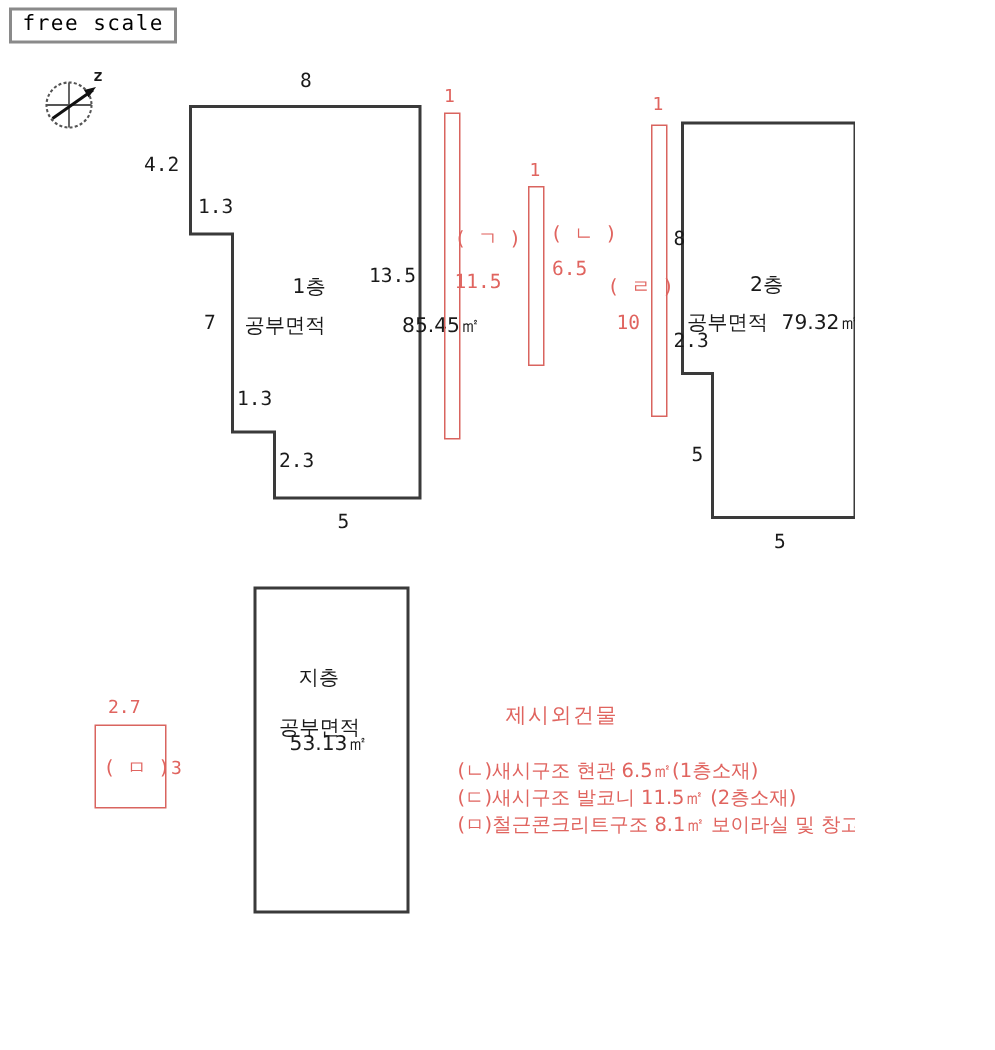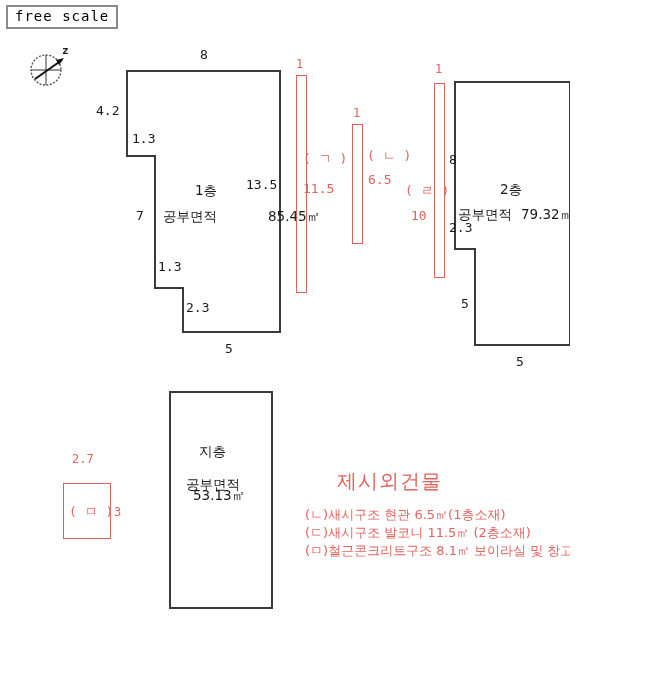--- a/index.html
+++ b/index.html
@@ -72,21 +72,21 @@
     font-family: "DejaVu Sans Mono", "Liberation Mono", monospace;
     white-space: nowrap;
   }
   .red-dim {
     font-size: 12px;
     color: #e0645f;
     font-family: "DejaVu Sans Mono", "Liberation Mono", monospace;
     white-space: nowrap;
   }
   .legend-title {
-    font-size: 20px;
+    font-size: 14px;
     color: #e0645f;
     font-family: Liberation Sans, sans-serif;
     white-space: nowrap;
     letter-spacing: 1px;
   }
   .legend-line {
     font-size: 13px;
     color: #e0645f;
     font-family: "DejaVu Sans", "Liberation Sans", sans-serif;
     white-space: nowrap;
@@ -158,21 +158,21 @@
   <div class="abs red-box" style="left:578px; top:82px; width:11px; height:225px;"></div>
   <div class="abs red-dim" style="left:578px; top:63px;">1</div>
   <div class="abs red-text" style="left:594px; top:177px;">( ㄷ )</div>
   <div class="abs red-text" style="left:594px; top:201px;">11.5</div>
 
   <div class="abs plan-label" style="left:199px; top:443px;">지층</div>
   <div class="abs plan-label" style="left:186px; top:476px;">공부면적</div>
   <div class="abs plan-label" style="left:193px; top:487px;">53.13㎡</div>
 
   <div class="abs red-box" style="left:63px; top:483px; width:48px; height:56px;"></div>
-  <div class="abs red-dim" style="left:72px; top:452px;">2.7</div>
+  <div class="abs red-dim" style="left:72px; top:464px;">2.7</div>
   <div class="abs red-text" style="left:69px; top:503px;">( ㅁ )</div>
   <div class="abs red-dim" style="left:114px; top:505px;">3</div>
 
   <div class="abs legend-title" style="left:337px; top:468px;">제시외건물</div>
 
   <div class="abs" style="left:305px; top:506px;">
     <div class="legend-line">(ㄴ)새시구조 현관 6.5㎡(1층소재)</div>
     <div class="legend-line">(ㄷ)새시구조 발코니 11.5㎡ (2층소재)</div>
     <div class="legend-line">(ㅁ)철근콘크리트구조 8.1㎡ 보이라실 및 창고</div>
   </div>

